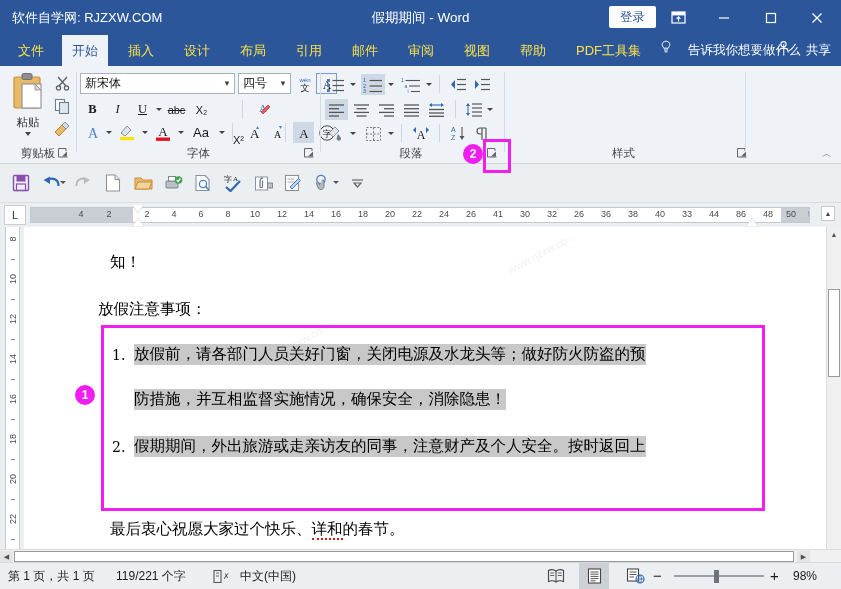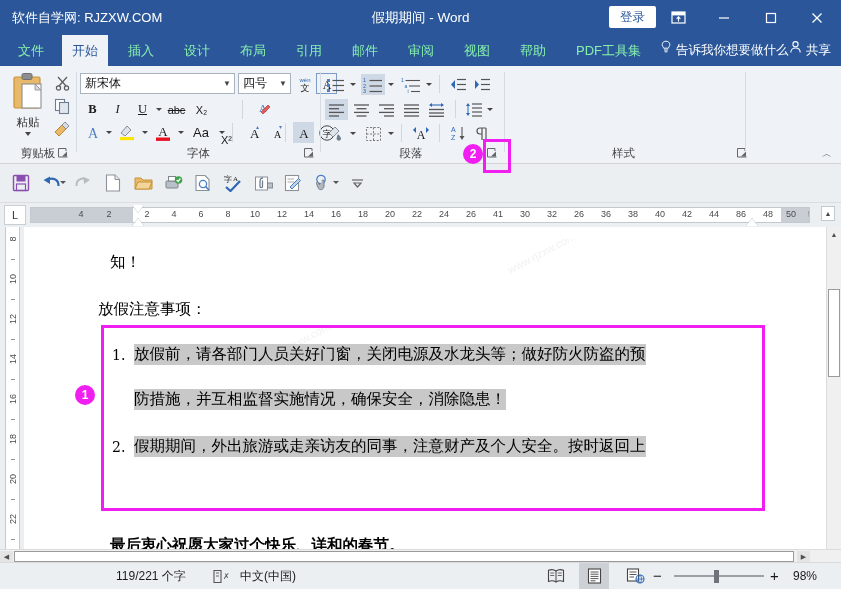--- a/index.html
+++ b/index.html
@@ -40,27 +40,27 @@
   #tb-max{right:48px;}
   #tb-close{right:2px;}
 
   
   .tabbar{
     position:absolute;left:0;top:35px;width:841px;height:31px;
     background:#2b579a;
   }
   .tab{
     position:absolute;top:0;height:31px;line-height:31px;
-    font-size:13px;color:#86efac;padding:0 10px;white-space:nowrap;cursor:pointer;
+    font-size:13px;color:#fde047;padding:0 10px;white-space:nowrap;cursor:pointer;
   }
   .tab.active{background:#eff3f8;color:#2b579a;}
   .tab-right{
     position:absolute;top:0;height:31px;line-height:31px;
     font-size:12.5px;color:#fff;white-space:nowrap;cursor:pointer;
-    display:flex;align-items:center;gap:4px;
+    display:flex;align-items:center;gap:16px;
   }
 
   
   .ribbon{
     position:absolute;left:0;top:66px;width:841px;height:97px;
     background:#eff3f8;border-bottom:1px solid #d4d4d4;
   }
   .grp{position:absolute;top:0;height:97px;}
   .grp-label{
     position:absolute;bottom:2px;width:100%;text-align:center;
@@ -392,21 +392,21 @@
             <text x="7" y="11.5" font-size="12" fill="#1a1a1a" text-anchor="middle" font-family="Liberation Serif">A</text>
           </svg>
       </div>
 
       <div class="fbtn" style="left:5px;top:33px;font-weight:bold;font-family:'Liberation Serif',serif;">B</div>
       <div class="fbtn" style="left:30px;top:33px;font-style:italic;font-family:'Liberation Serif',serif;">I</div>
       <div class="fbtn" style="left:55px;top:33px;text-decoration:underline;font-family:'Liberation Serif',serif;">U</div>
       <div class="drop" style="left:76px;top:33px;"></div>
       <div class="fbtn" style="left:89px;top:33px;text-decoration:line-through;font-size:11px;">abc</div>
       <div class="fbtn" style="left:114px;top:33px;font-size:11px;">X₂</div>
-      <div class="fbtn" style="left:139px;top:33px;font-size:11px;margin-top:30px;">X²</div>
+      <div class="fbtn" style="left:151px;top:33px;font-size:11px;margin-top:30px;">X²</div>
       <div class="vsep" style="left:165px;top:34px;height:19px;"></div>
       <div class="fbtn" style="left:175px;top:33px;">
         <svg width="18" height="17" viewBox="0 0 18 17">
             <text x="5" y="11" font-size="11" fill="#4c7fc4" font-family="Liberation Serif">A</text>
             <path d="M9 13 L16 6 L14 4 L7 11 Z" fill="#e85c5c" stroke="#b33" stroke-width="0.7"></path>
           </svg>
       </div>
 
       <div class="fbtn" style="left:5px;top:56px;">
         <svg width="18" height="18" viewBox="0 0 18 18">
@@ -744,21 +744,21 @@
         <div class="r-num" style="left: 386px;">22</div>
         <div class="r-num" style="left: 413px;">24</div>
         <div class="r-num" style="left: 440px;">26</div>
         <div class="r-num" style="left: 467px;">41</div>
         <div class="r-num" style="left: 494px;">30</div>
         <div class="r-num" style="left: 521px;">32</div>
         <div class="r-num" style="left: 548px;">26</div>
         <div class="r-num" style="left: 575px;">36</div>
         <div class="r-num" style="left: 602px;">38</div>
         <div class="r-num" style="left: 629px;">40</div>
-        <div class="r-num" style="left: 656px;">42</div>
+        <div class="r-num" style="left: 656px;">33</div>
         <div class="r-num" style="left: 683px;">44</div>
         <div class="r-num" style="left: 710px;">86</div>
         <div class="r-num" style="left: 737px;">48</div>
         <div class="r-num" style="left: 760px;">50</div>
         <div class="r-num" style="left: 782px;">52</div>
       </div>
 
     <div style="position:absolute;left:132px;top:2px;width:0;height:0;border-left:6px solid transparent;border-right:6px solid transparent;border-top:8px solid #fff;filter:drop-shadow(0 0 0.6px #6a7078);"></div>
     <div style="position:absolute;left:132px;top:15px;width:0;height:0;border-left:6px solid transparent;border-right:6px solid transparent;border-bottom:8px solid #fff;filter:drop-shadow(0 0 0.6px #6a7078);"></div>
     <div style="position:absolute;left:746px;top:15px;width:0;height:0;border-left:6px solid transparent;border-right:6px solid transparent;border-bottom:8px solid #fff;filter:drop-shadow(0 0 0.6px #6a7078);"></div>
@@ -808,21 +808,21 @@
 
       <div class="num" style="left:88px;top:120px;">1.</div>
       <div class="doc-line sel" style="left:110px;top:117px;">放假前，请各部门人员关好门窗，关闭电源及水龙头等；做好防火防盗的预</div>
 
       <div class="doc-line sel" style="left:110px;top:162px;">防措施，并互相监督实施情况，确保安全，消除隐患！</div>
 
       <div class="num" style="left:88px;top:212px;">2.</div>
       <div class="doc-line sel" style="left:110px;top:209px;">假期期间，外出旅游或走亲访友的同事，注意财产及个人安全。按时返回上</div>
 
 
-      <div class="doc-line" style="left:86px;top:308px;font-weight:bold;"><span>最后衷心祝愿大家过个快乐、</span><span class="squiggle">详和</span><span>的春节。</span></div>
+      <div class="doc-line" style="left:86px;top:292px;"><span>最后衷心祝愿大家过个快乐、</span><span class="squiggle">详和</span><span>的春节。</span></div>
     </div>
   </div>
 
   <div class="anno-box" style="left:101px;top:325px;width:664px;height:186px;"></div>
   <div class="anno-badge" style="left:75px;top:385px;">1</div>
 
   <div class="anno-box" style="left:483px;top:139px;width:28px;height:34px;"></div>
   <div class="anno-badge" style="left:463px;top:144px;">2</div>
 
   <div class="vscroll">
@@ -831,20 +831,21 @@
     <div class="vs-arr" style="bottom:1px;">▼</div>
   </div>
 
   <div class="hscroll">
     <div class="hs-arr" style="left:0px;">◀</div>
     <div class="hs-thumb"></div>
     <div class="hs-arr" style="left:797px;">▶</div>
   </div>
 
   <div class="status">
+    <div class="st-item" style="left:8px;">第 1 页，共 1 页</div>
     <div class="st-item" style="left:116px;">119/221 个字</div>
     <div class="st-ico" style="left:205px;">
       <svg width="17" height="15" viewBox="0 0 17 15">
           <path d="M2 1.5 H9 V13.5 H2 Z" fill="none" stroke="#555" stroke-width="1.1"></path>
           <line x1="4" y1="4" x2="7" y2="4" stroke="#555" stroke-width="0.9"></line>
           <line x1="4" y1="7" x2="7" y2="7" stroke="#555" stroke-width="0.9"></line>
           <text x="11" y="10" font-size="8" fill="#555" font-family="Liberation Sans">✗</text>
         </svg>
     </div>
     <div class="st-item" style="left:240px;">中文(中国)</div>

